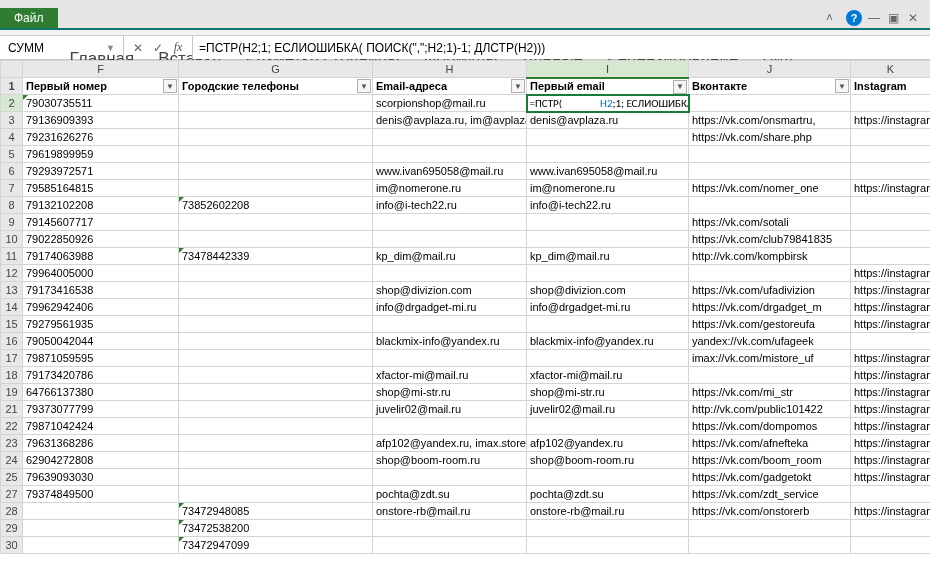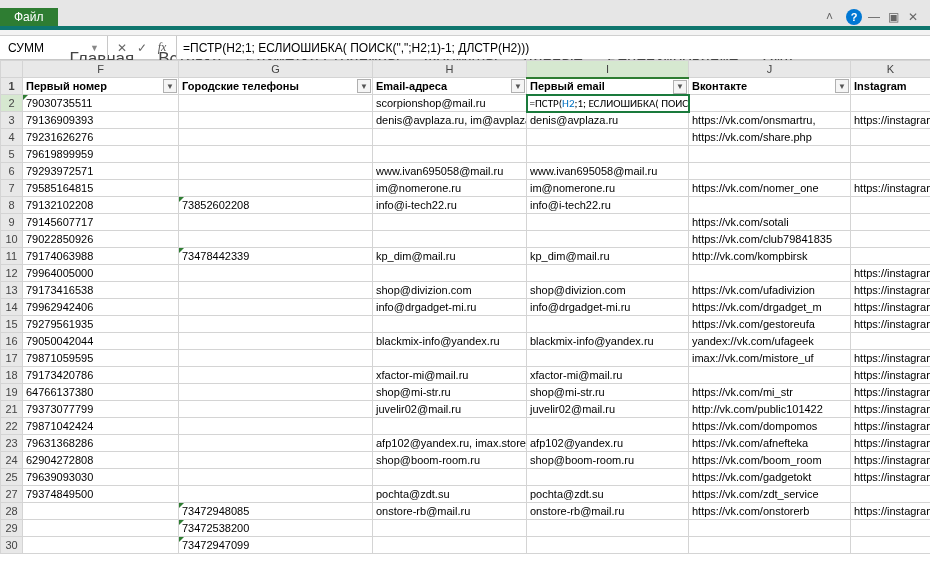--- a/index.html
+++ b/index.html
@@ -1,26 +1,26 @@
 <!DOCTYPE html>
 <html><head>
 <meta charset="utf-8">
 <style>
 * { box-sizing: border-box; margin: 0; padding: 0; }
 body { font-family: "Segoe UI", Tahoma, sans-serif; font-size: 12px; background: #fff; width: 930px; height: 582px; overflow: hidden; }
 .titlebar { background: #e6e6e6; height: 8px; }
-.ribbon-tabs { background: #e6e6e6; height: 22px; display: flex; align-items: stretch; border-bottom: 4px solid #0f766e; }
+.ribbon-tabs { background: #e6e6e6; height: 22px; display: flex; align-items: stretch; border-bottom: 2px solid #0f766e; }
 .file-tab { background: #2e7d32; color: #fff; padding: 3px 14px; font-size: 12px; display: flex; align-items: center; }
 .tab { padding: 3px 12px; color: #444; font-size: 17px; display: flex; align-items: center; cursor: pointer; margin-top: 48px; }
 .ribbon-right { margin-left: auto; display: flex; align-items: center; gap: 6px; padding-right: 8px; }
 .ribbon-right .icon { width: 14px; height: 14px; color: #666; }
 .help-icon { width: 16px; height: 16px; background: #0078d4; border-radius: 50%; color: #fff; display: flex; align-items: center; justify-content: center; font-size: 11px; font-weight: bold; }
 .ribbon-bar { background: #f3f3f3; height: 6px; border-bottom: 1px solid #d0d0d0; }
 .formula-row { background: #fff; height: 24px; display: flex; align-items: center; border-bottom: 1px solid #c8c8c8; }
-.name-box { width: 108px; border-right: 1px solid #c8c8c8; padding: 0 8px; height: 100%; display: flex; align-items: center; font-size: 12px; justify-content: space-between; }
+.name-box { width: 124px; border-right: 1px solid #c8c8c8; padding: 0 8px; height: 100%; display: flex; align-items: center; font-size: 12px; justify-content: space-between; }
 .name-box .dd { color: #888; font-size: 9px; }
 .fx-btns { display: flex; align-items: center; gap: 4px; padding: 0 6px; border-right: 1px solid #c8c8c8; height: 100%; }
 .fx-btn { width: 16px; height: 16px; display: flex; align-items: center; justify-content: center; color: #666; font-size: 12px; cursor: pointer; }
 .fx-label { font-style: italic; font-family: "Times New Roman", serif; font-size: 12px; color: #555; }
 .fx-input { flex: 1; padding: 0 6px; font-size: 12px; border: none; outline: none; height: 100%; }
 .sheet { position: relative; }
 table { border-collapse: collapse; width: 930px; table-layout: fixed; }
 th, td { border: 1px solid #d4d4d4; height: 17px; font-size: 11px; padding: 0 3px; overflow: hidden; white-space: nowrap; text-align: left; vertical-align: middle; }
 th { background: #e8e8e8; font-weight: normal; color: #444; text-align: center; position: relative; }
 .rowhdr { background: #e8e8e8; text-align: center; width: 22px; color: #444; }
@@ -30,21 +30,21 @@
 .col-I { width: 162px; }
 .col-J { width: 162px; }
 .col-K { width: 80px; }
 .hdr-row td { font-weight: bold; }
 .filter-btn { position: absolute; right: 1px; top: 1px; width: 14px; height: 14px; background: #f5f5f5; border: 1px solid #b0b0b0; display: flex; align-items: center; justify-content: center; font-size: 8px; color: #555; }
 .hdr-cell { position: relative; font-weight: bold; padding-right: 18px; }
 .green-tri::before { content: ""; position: absolute; left: 0; top: 0; border-top: 5px solid #2e7d32; border-right: 5px solid transparent; }
 td { position: relative; }
 .editing { border: 2px solid #1a7a3c !important; padding: 0 2px; }
 .formula-text { font-family: Calibri, sans-serif; font-size: 11px; }
-.formula-text .ref { color: #0070c0; }
+.formula-text .ref { color: #0070c0; margin-left: 38px; }
 .col-selected { background: #d6e8d0 !important; border-bottom: 2px solid #2e7d32; }
 .selected-hdr-row { background: #d6e8d0 !important; }
 </style>
 </head>
 <body>
 
 <div class="titlebar"></div>
 
 <div class="ribbon-tabs">
   <div class="file-tab">Файл</div>

